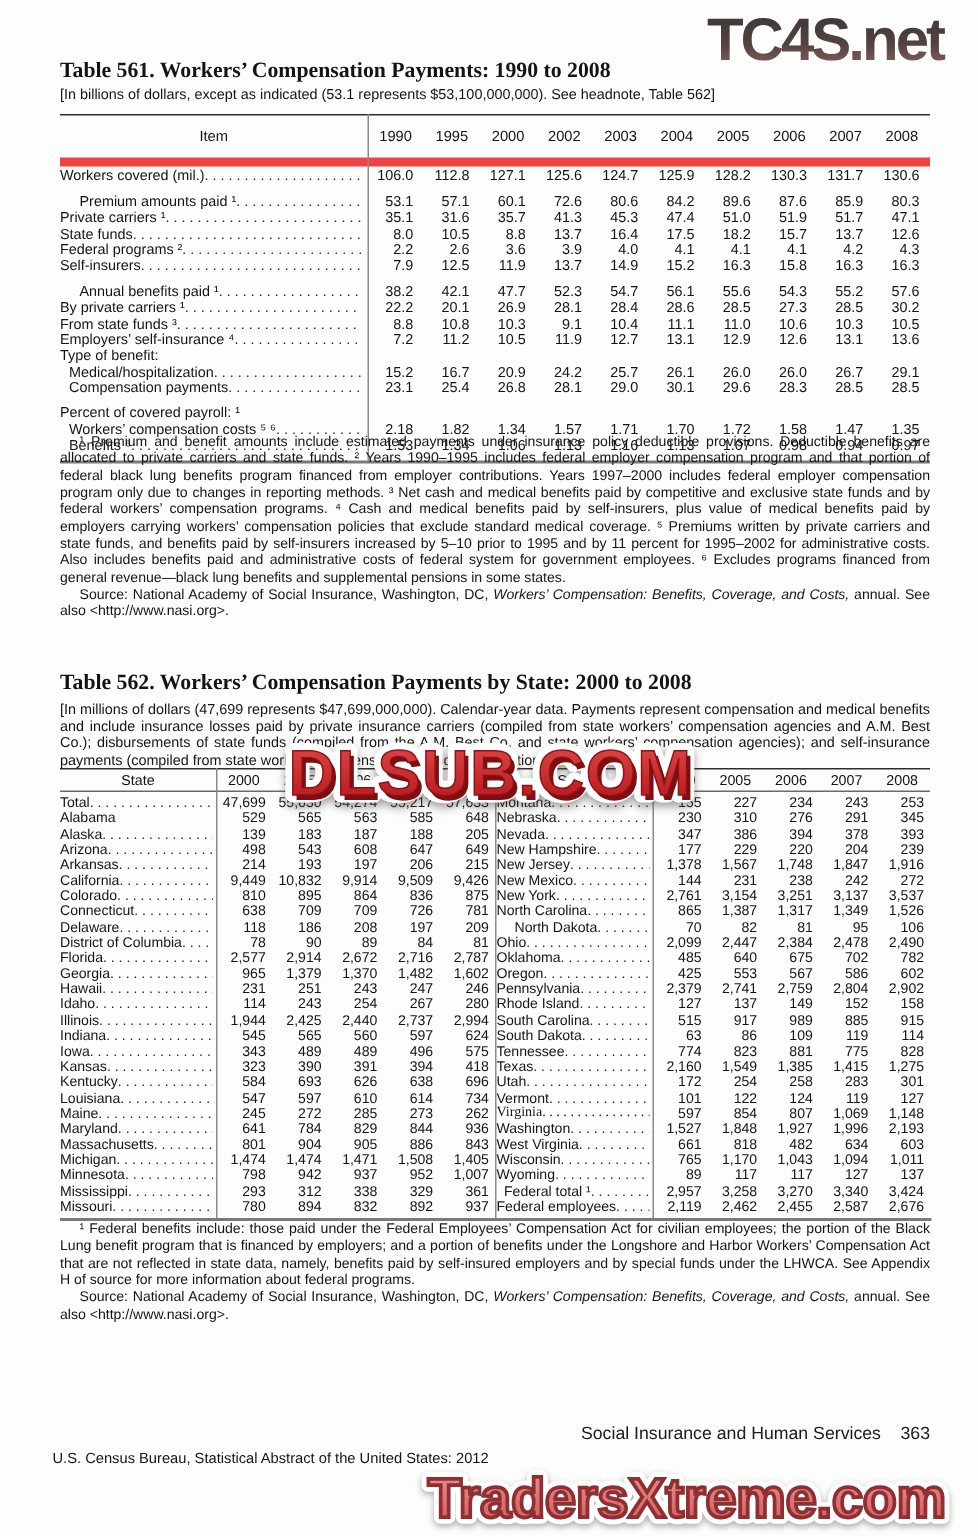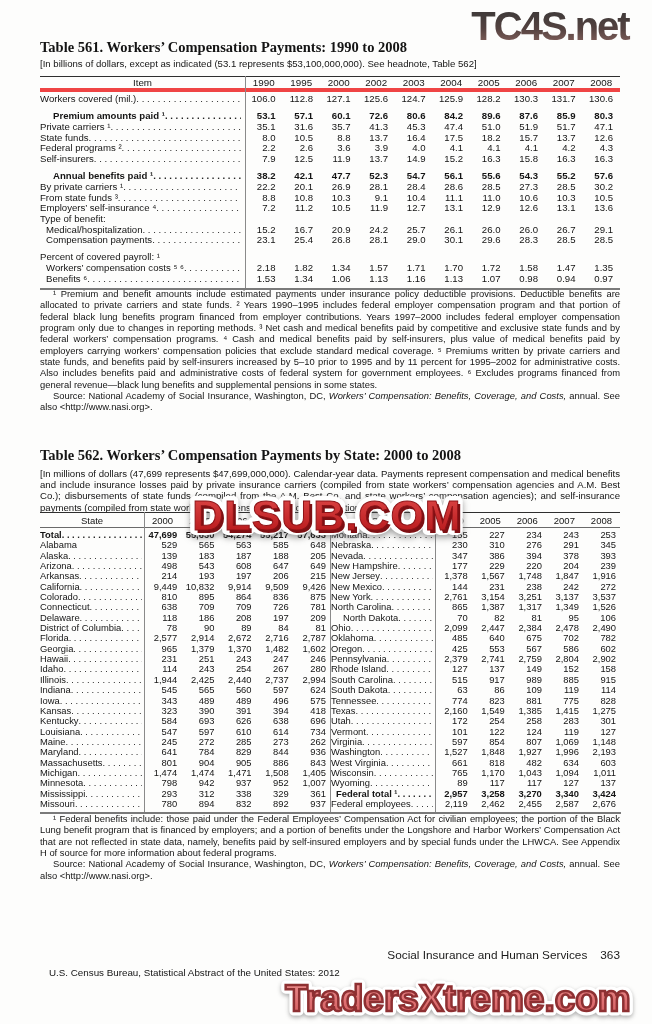--- a/index.html
+++ b/index.html
@@ -9,22 +9,22 @@
 
   .ttl{position:absolute;left:40px;width:580px;font-family:"Liberation Serif",serif;
        font-weight:bold;font-size:14.5px;white-space:nowrap;}
   #ttl561{top:39px;} #ttl562{top:447px;}
 
   .hnote{position:absolute;left:40px;width:580px;font-size:9.6px;line-height:11.2px;text-align:justify;}
   #hn561{top:58px;} #hn562{top:468px;}
 
   
   .t561{position:absolute;left:40px;top:76px;width:580px;border-bottom:2px solid #7a7a7a;}
-  .th561{display:flex;align-items:center;height:16px;border-top:1.5px solid #2f2f2f;
-         border-bottom:4px solid #ef4444;font-size:9.8px;}
+  .th561{display:flex;align-items:center;height:35px;border-top:1.5px solid #2f2f2f;
+         border-bottom:6px solid #ef4444;font-size:9.8px;}
   .th561 .hi{width:205px;text-align:center;}
   .th561 .y{width:37.5px;text-align:center;}
   .tb561{padding:2px 0 3px;}
   .r{display:flex;height:10.7px;line-height:10.7px;font-size:9.6px;white-space:nowrap;}
   .r .lc{width:205px;display:flex;padding-right:4px;overflow:hidden;}
   .r .val{width:37.5px;text-align:right;padding-right:7px;}
   .sp561{height:6.5px;}
 
   
   .t562{position:absolute;left:40px;top:512px;width:581px;display:flex;border-bottom:2px solid #7a7a7a;}
@@ -32,38 +32,38 @@
   .half+.half{border-left:1px solid #8a8a8a;}
   .th562{display:flex;align-items:center;height:16px;border-top:1.5px solid #2f2f2f;
          border-bottom:1.5px solid #6a6a6a;font-size:9.5px;}
   .th562 .st{width:104px;text-align:center;}
   .th562 .y{width:37.2px;text-align:center;}
   .tb562{padding:2px 0 3px;}
   .r562{display:flex;height:10.35px;line-height:10.5px;font-size:9.4px;white-space:nowrap;}
   .r562 .lc{width:104px;display:flex;padding-right:2px;overflow:hidden;}
   .r562 .val{width:37.2px;text-align:right;padding-right:4px;}
 
-  .bold{font-weight:bold;}
+  .bold{font-weight:normal;}
   .lt{flex:none;}
   .dots{flex:1 1 0;min-width:0;overflow:hidden;color:#222;}
   .dots::before{content:" . . . . . . . . . . . . . . . . . . . . . . . . . . . . . . . . . . . . . . . . . . . .";}
   .vline{position:absolute;top:0;bottom:0;width:1px;background:#8a8a8a;}
   .t561 .vline{left:205px;}
   .half .vline{left:104px;}
 
   
   .fn{position:absolute;left:40px;width:580px;font-size:9.4px;line-height:11.35px;text-align:justify;}
   .fn p{margin:0;text-indent:13px;}
   .it{font-style:italic;}
   #fn561{top:288px;} #fn562{top:813px;}
 
   
   #foot-right{position:absolute;right:32px;top:948px;font-size:11.8px;color:#1a1a1a;}
   #foot-right .pageno{margin-left:13px;}
-  #credit{position:absolute;left:49px;top:967px;font-size:9.8px;}
+  #credit{position:absolute;left:35px;top:967px;font-size:9.8px;}
 
   
   .wm{position:absolute;pointer-events:none;}
   #wm-top{right:-4px;top:3px;}
   #wm-mid{left:166px;top:486px;}
   #wm-bot{left:261px;top:973px;}
 </style>
 </head>
 <body>
 
@@ -893,21 +893,21 @@
               <div class="lt">Vermont</div>
               <div class="dots"></div>
             </div>
             <div class="val">101</div>
             <div class="val">122</div>
             <div class="val">124</div>
             <div class="val">119</div>
             <div class="val">127</div>
           </div>
           <div class="r562">
-            <div class="lc" style="padding-left: 0px;">
+            <div class="lc" style="padding-left: 0px; font-family: Liberation Serif, serif;">
               <div class="lt">Virginia</div>
               <div class="dots"></div>
             </div>
             <div class="val">597</div>
             <div class="val">854</div>
             <div class="val">807</div>
             <div class="val">1,069</div>
             <div class="val">1,148</div>
           </div>
           <div class="r562">

